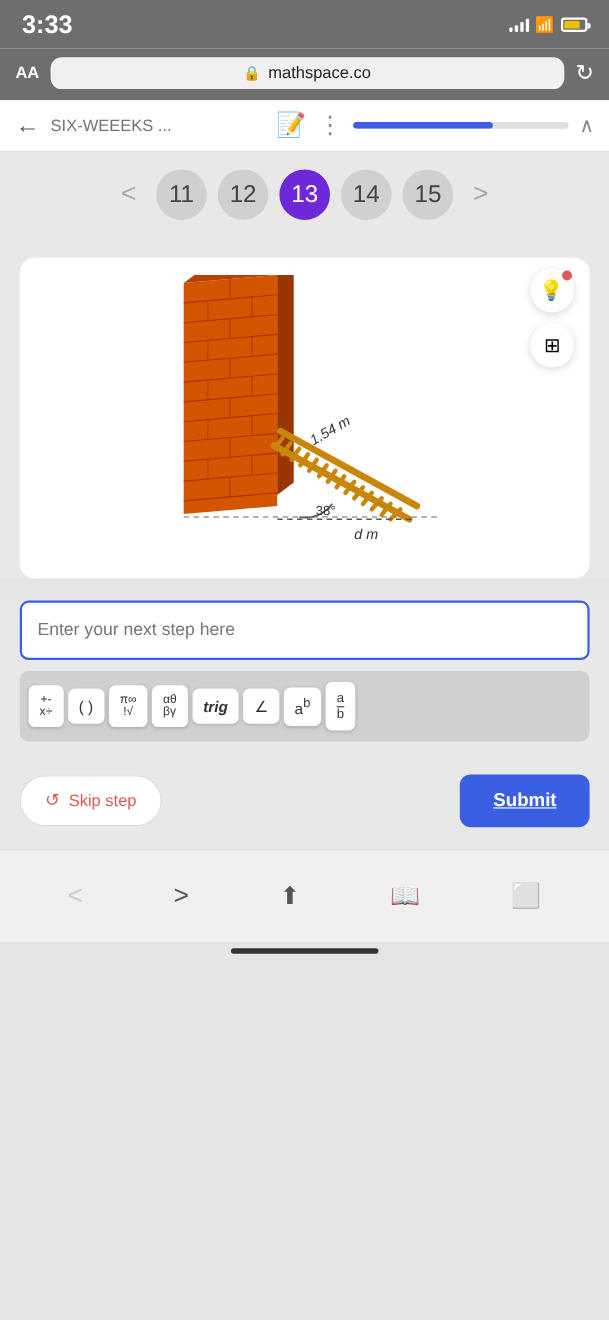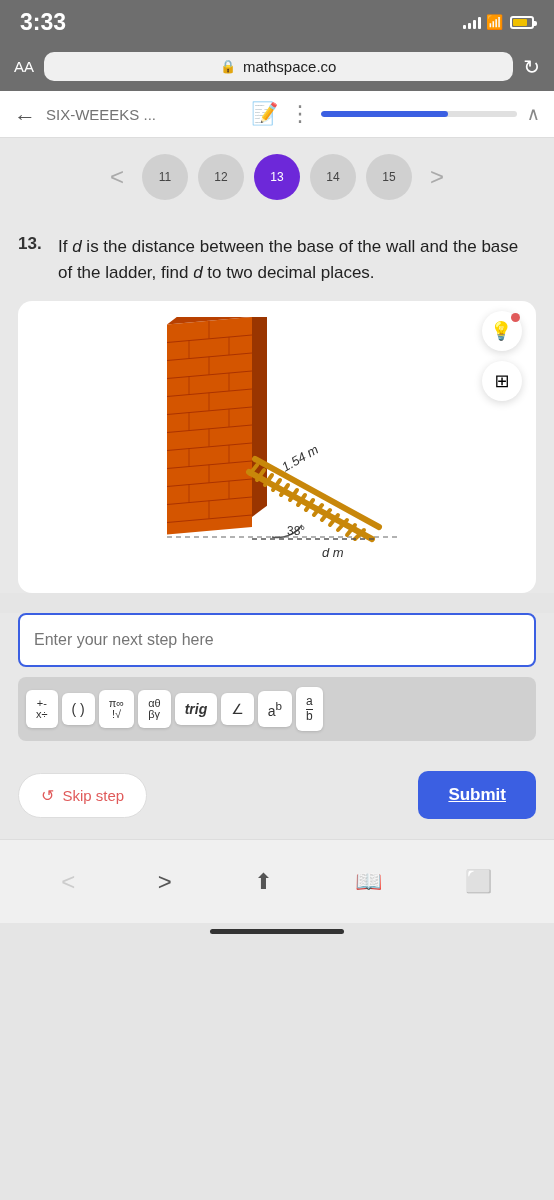--- a/index.html
+++ b/index.html
@@ -70,21 +70,21 @@
     .browser-bar {
       background: #6e6e6e;
       padding: 8px 14px 10px;
       display: flex;
       align-items: center;
       gap: 10px;
     }
     .browser-aa {
       color: white;
       font-size: 15px;
-      font-weight: 400;
+      font-weight: 700;
     }
     .browser-url-bar {
       flex: 1;
       background: #f0f0f0;
       border-radius: 10px;
       display: flex;
       align-items: center;
       justify-content: center;
       padding: 6px 10px;
       gap: 6px;
@@ -136,21 +136,21 @@
       padding: 0 8px;
     }
     .q-num {
       width: 46px;
       height: 46px;
       border-radius: 50%;
       background: #d0d0d0;
       display: flex;
       align-items: center;
       justify-content: center;
-      font-size: 12px;
+      font-size: 22px;
       color: #444;
       font-weight: 500;
       cursor: pointer;
     }
     .q-num.active {
       background: #6d28d9;
       color: white;
     }
 
     
@@ -380,26 +380,20 @@
   <div class="q-num">11</div>
   <div class="q-num">12</div>
   <div class="q-num active">13</div>
   <div class="q-num">14</div>
   <div class="q-num">15</div>
   <span class="q-arrow">&gt;</span>
 </div>
 
 <div class="main-content">
 
-  <div class="question-block">
-    <span class="question-number">13.</span>
-    <div class="question-text">
-      If <em>d</em> is the distance between the base of the wall and the base of the ladder, find <em>d</em> to two decimal places.
-    </div>
-  </div>
 
   <div class="diagram-container">
     <div class="diagram-card">
 
       <svg class="diagram-svg" viewBox="0 0 280 260">
 
         <defs>
           <pattern id="brick" x="0" y="0" width="40" height="18" patternUnits="userSpaceOnUse">
             <rect width="40" height="18" fill="#cc4400"></rect>
             <rect x="0" y="0" width="38" height="16" fill="#d45500" rx="1"></rect>

